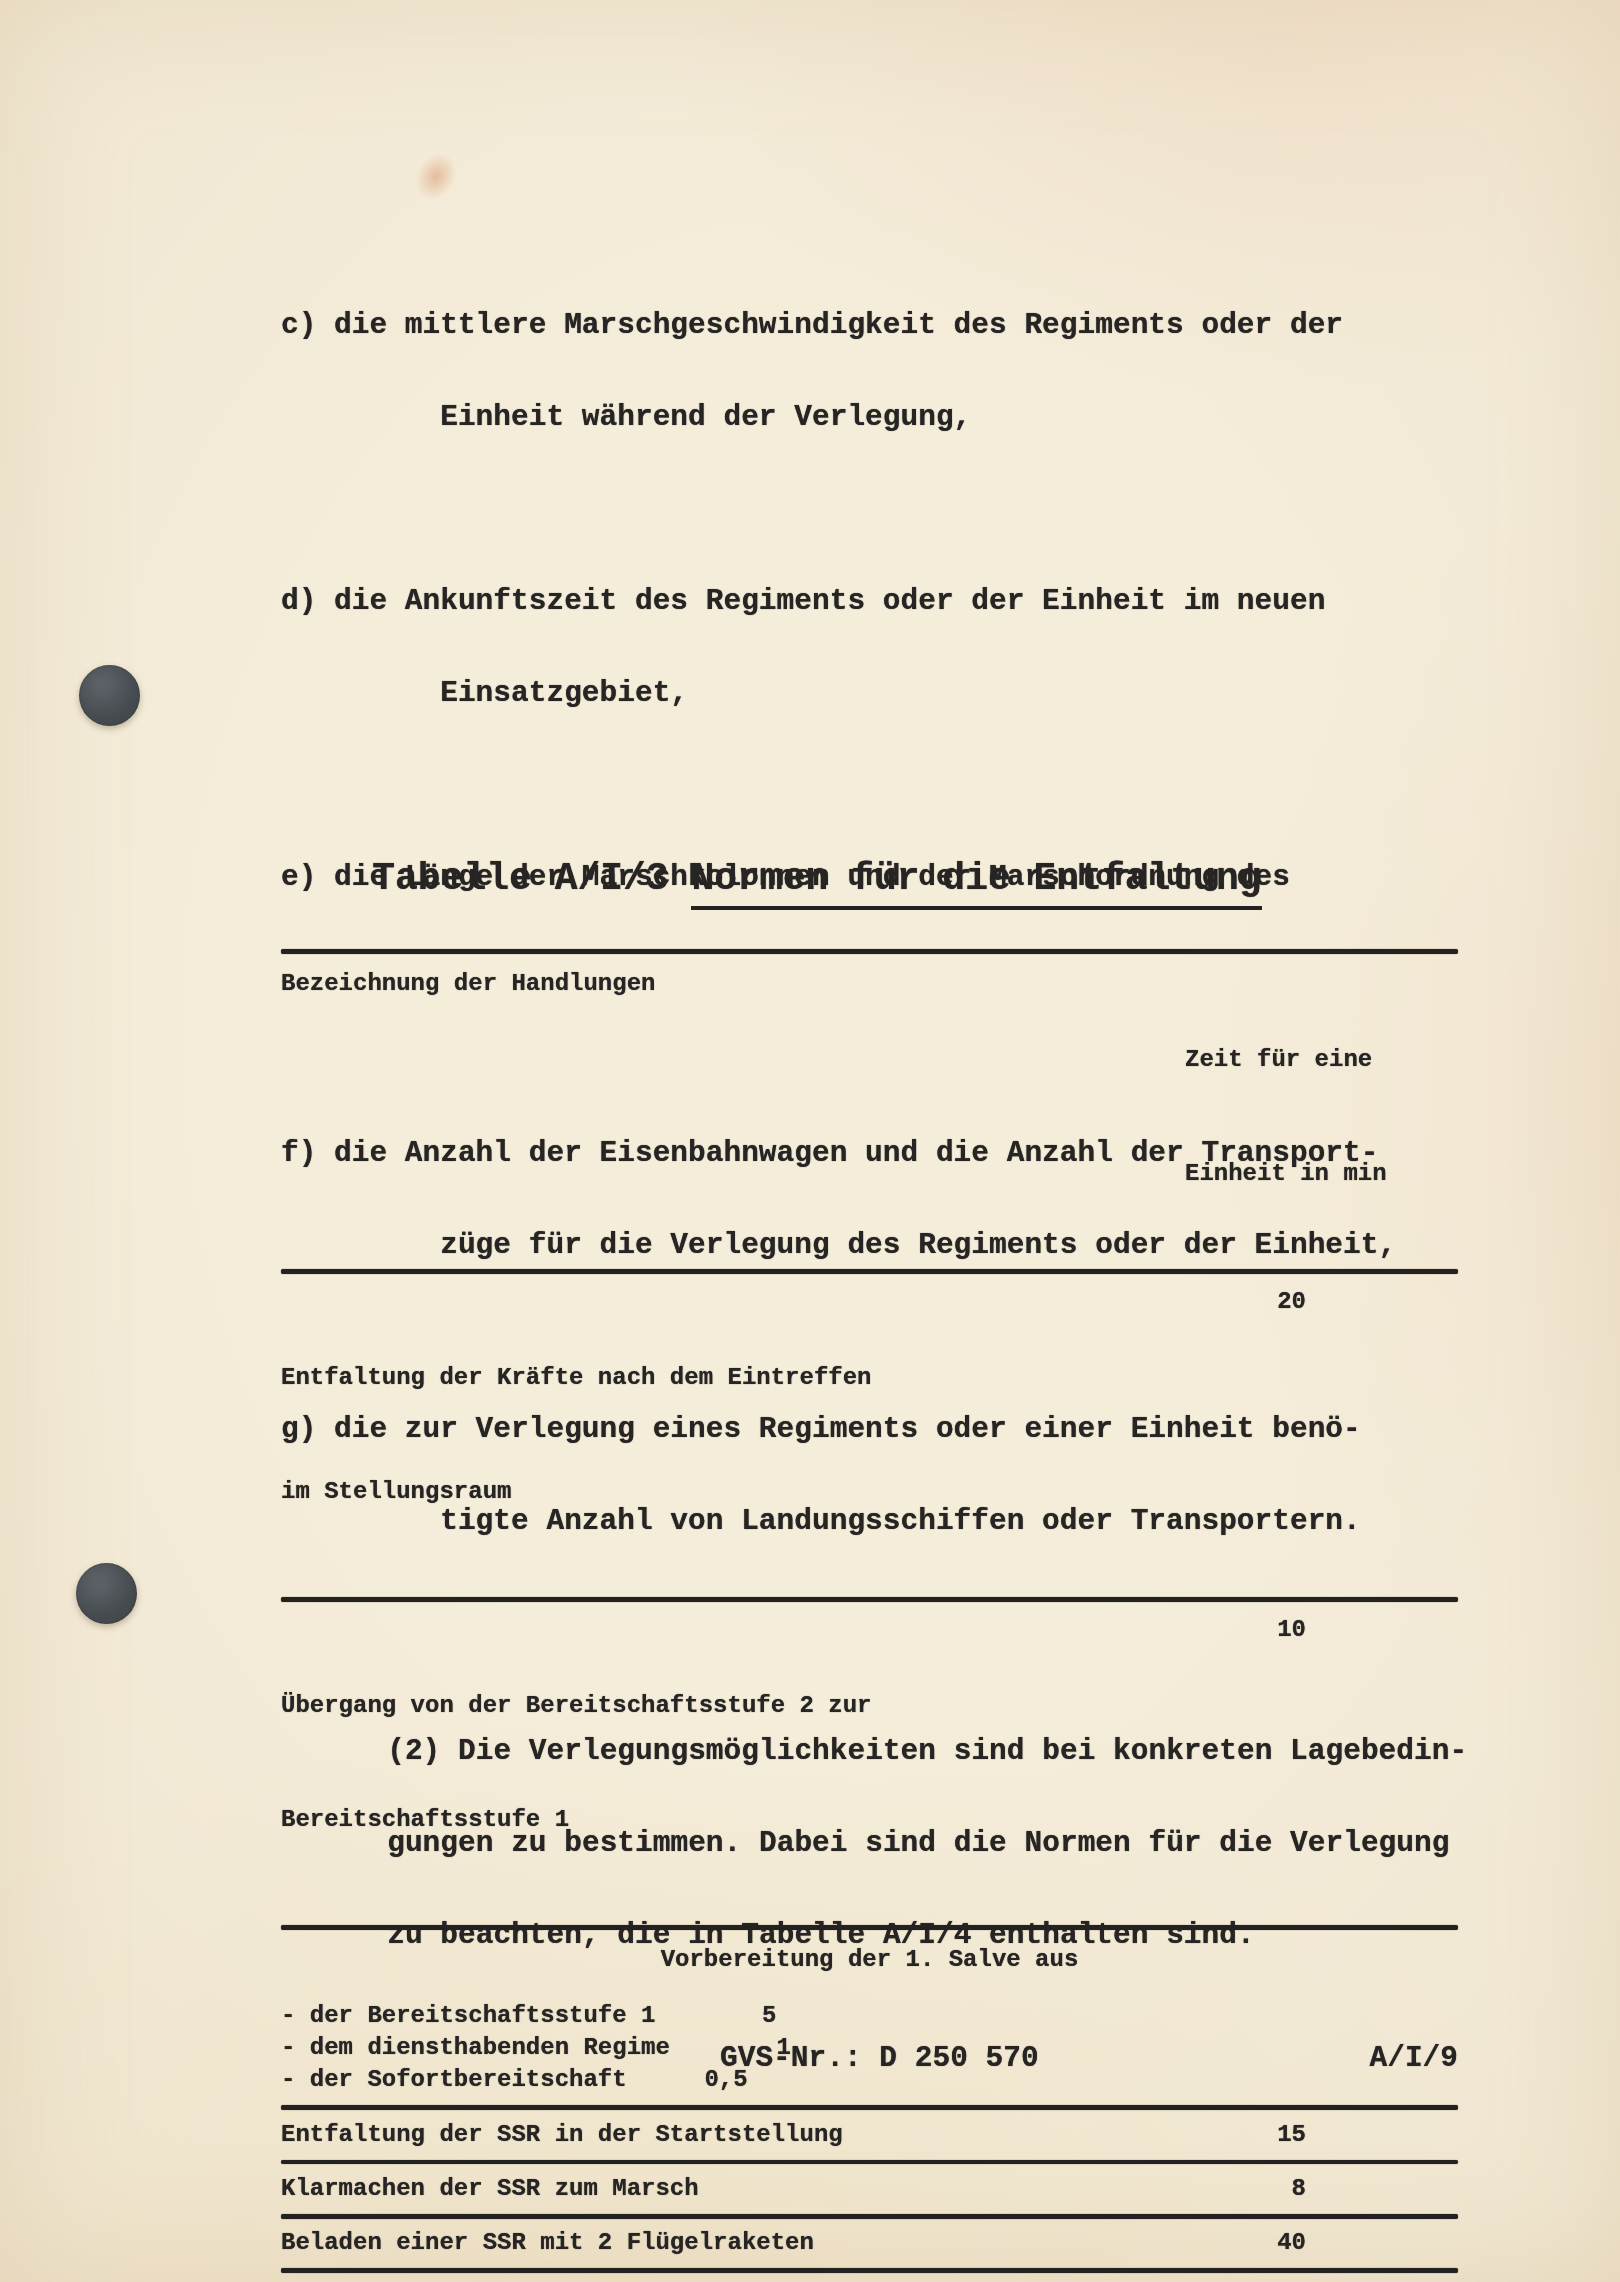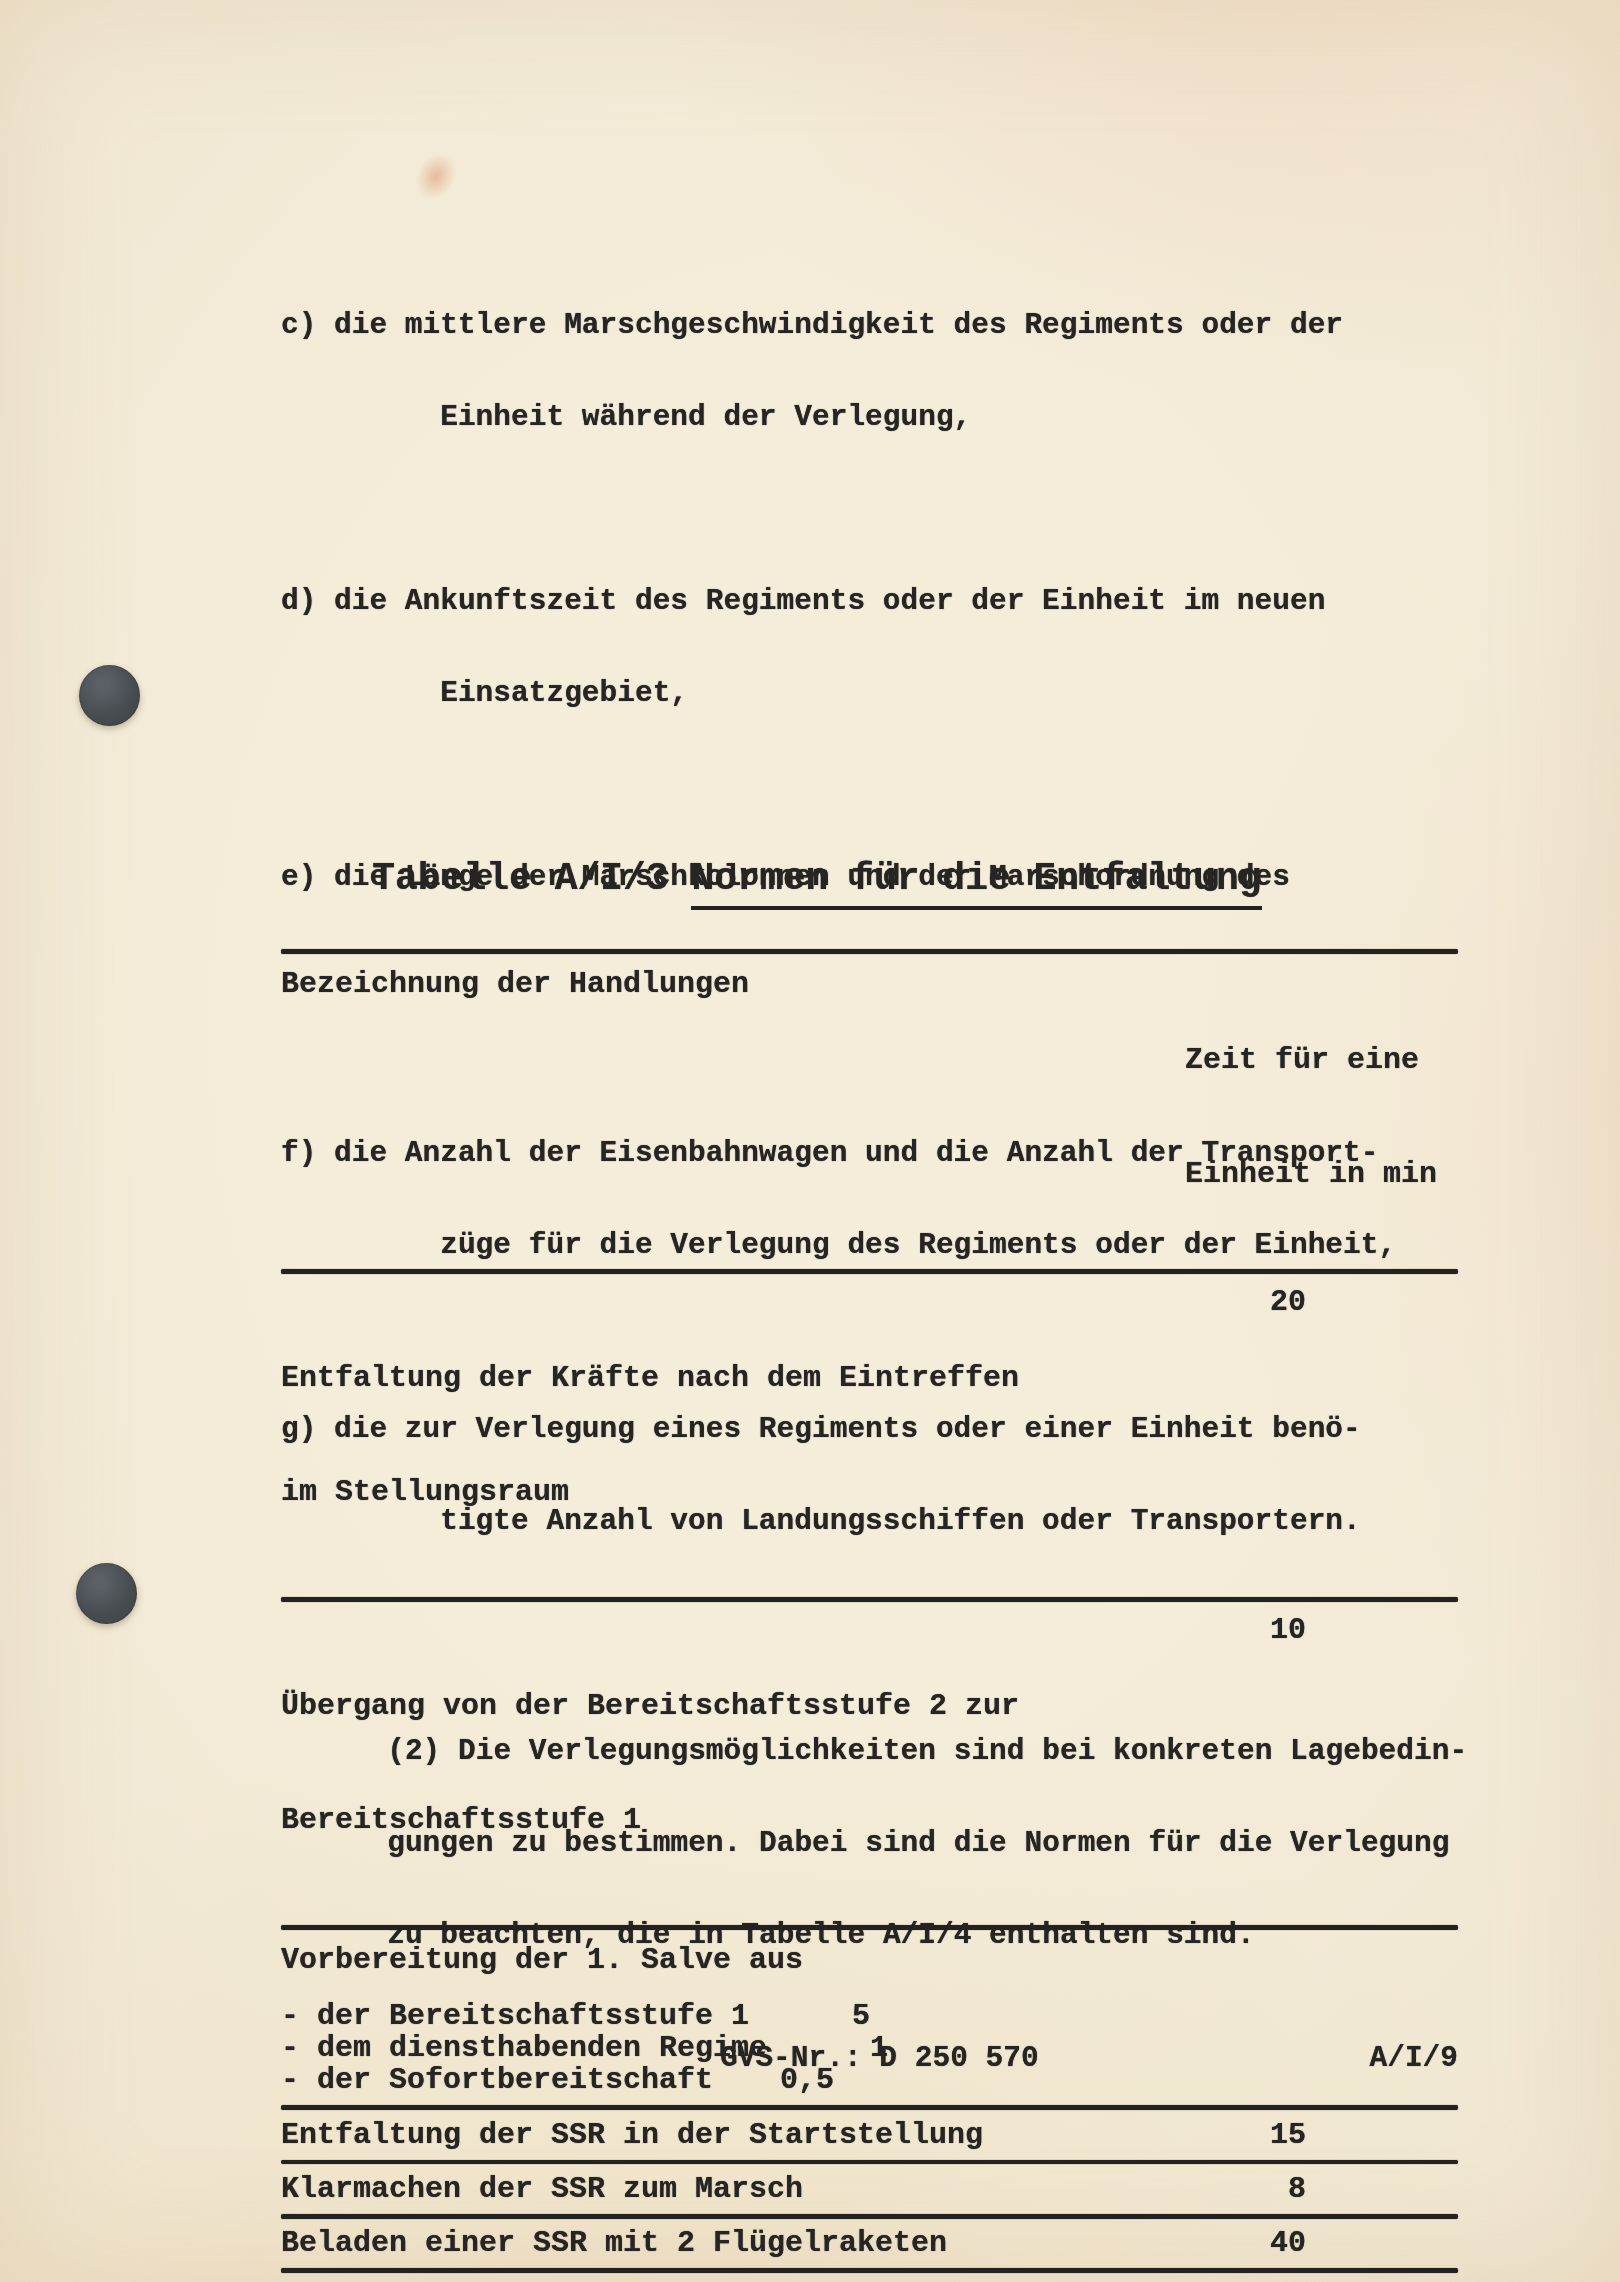--- a/index.html
+++ b/index.html
@@ -49,34 +49,34 @@
   .para { margin-top:0; }
 
   
   .table-heading {
     position:absolute; left:281px; top:810px;
     font-size:38px; line-height:46px; white-space:pre;
   }
   .underlined { border-bottom:4.8px solid #242322; padding-bottom:5.7px; }
 
   
-  .ntable { position:absolute; left:281px; top:949px; width:1177px; font-size:30px; }
+  .ntable { position:absolute; left:281px; top:949px; width:1177px; font-size:24px; }
   .rule { height:4.8px; background:#232221; border-radius:1.9px; box-shadow:0 0 1px rgba(35,34,33,0.9); }
   .trow { display:flex; justify-content:space-between; align-items:flex-start; }
   .trow .lbl { line-height:38px; white-space:pre; }
   .trow .val, .srow .val {
     flex:0 0 273px; box-sizing:border-box;
     text-align:right; padding-right:152px; line-height:38px; white-space:pre;
   }
   .trow.header { padding:11.4px 0 0; }
   .trow.header .val { text-align:left; padding-right:0; }
   .trow.two { padding:9.5px 0; }
   .trow.single { padding:5.7px 0;gap:24px; }
   .group { padding:11.4px 0 9.5px; }
-  .gtitle { line-height:38px; margin-bottom:21px; white-space:pre; }
+  .gtitle { line-height:38px; margin-bottom:21px; white-space:pre;text-align:center; }
   .srow { display:flex; align-items:flex-start; }
   .srow .lbl { line-height:32px; white-space:pre; }
   .srow .val { line-height:32px; }
 
   
   .footer { position:absolute; left:281px; top:2037px; width:1177px; height:48px; font-size:29.5px; line-height:42px; white-space:pre; }
   .gvs { position:absolute; left:439px; top:0; }
   .pageref { position:absolute; right:0; top:0; }
 </style>
 </head>

